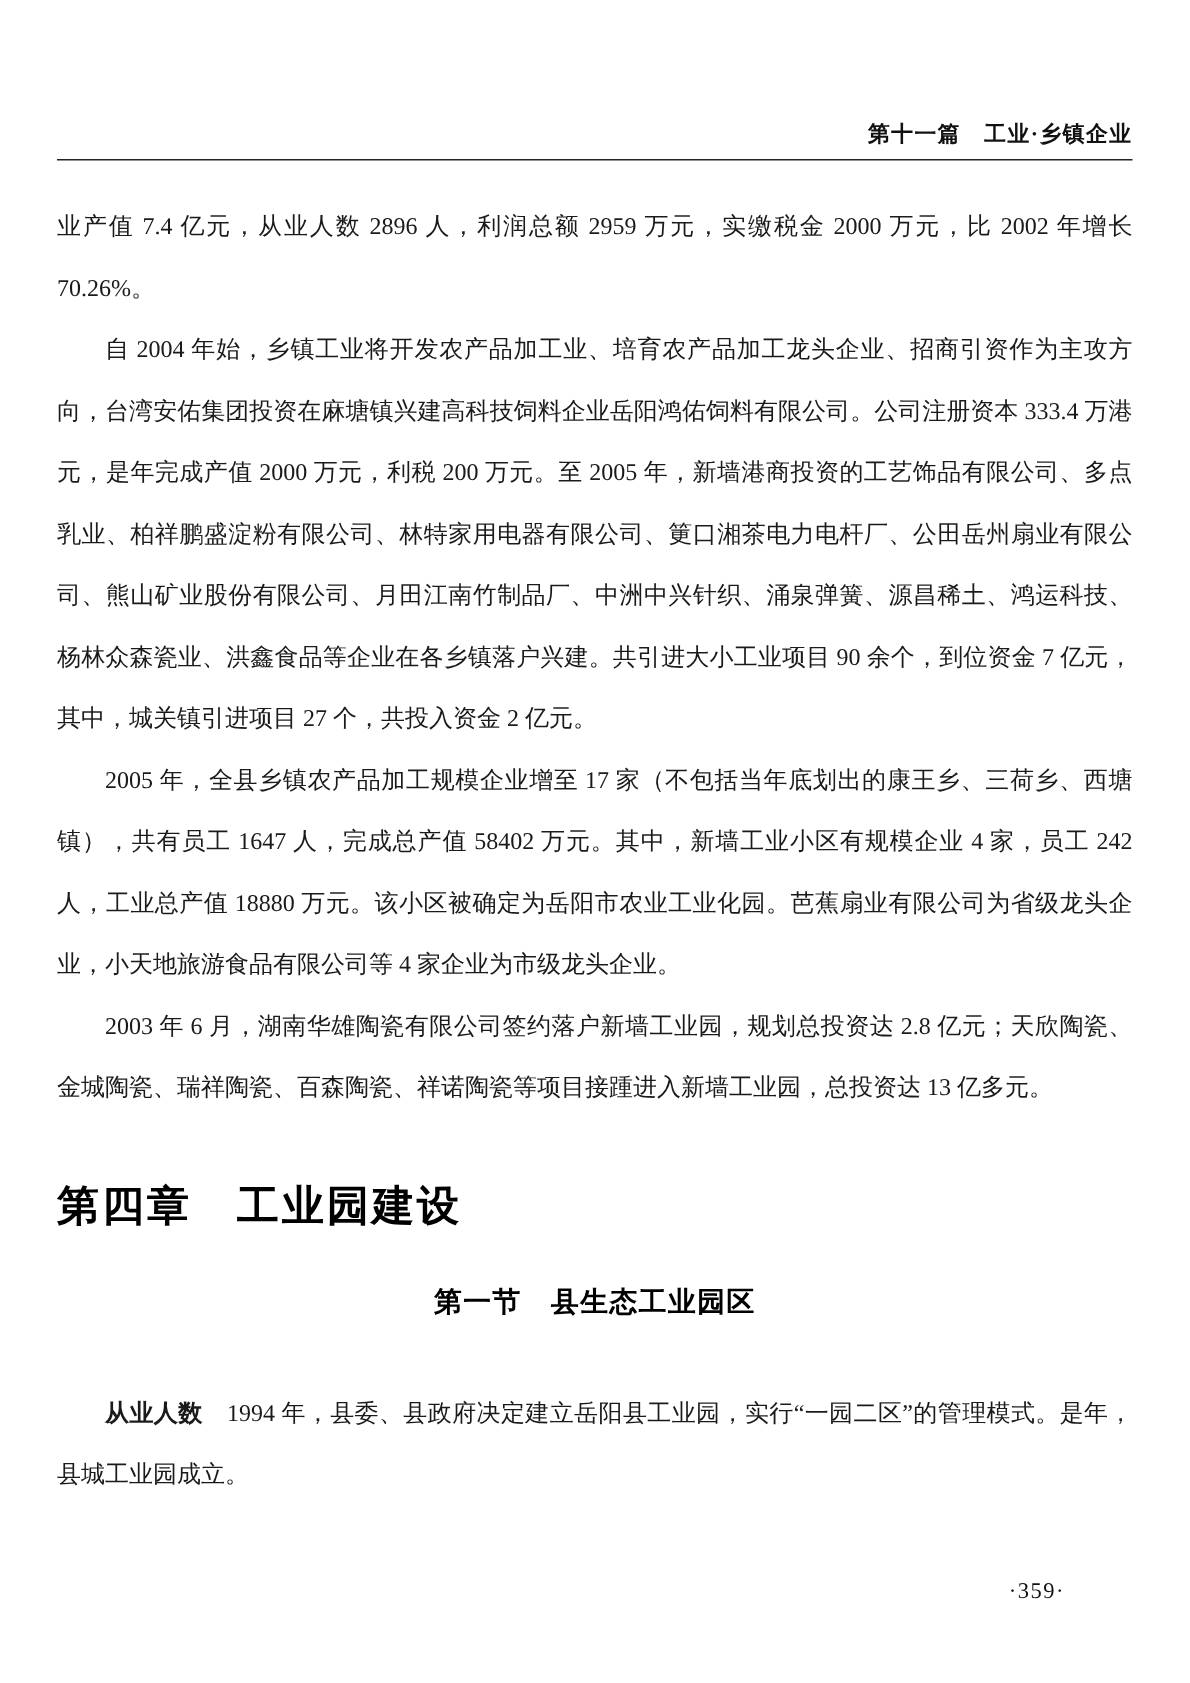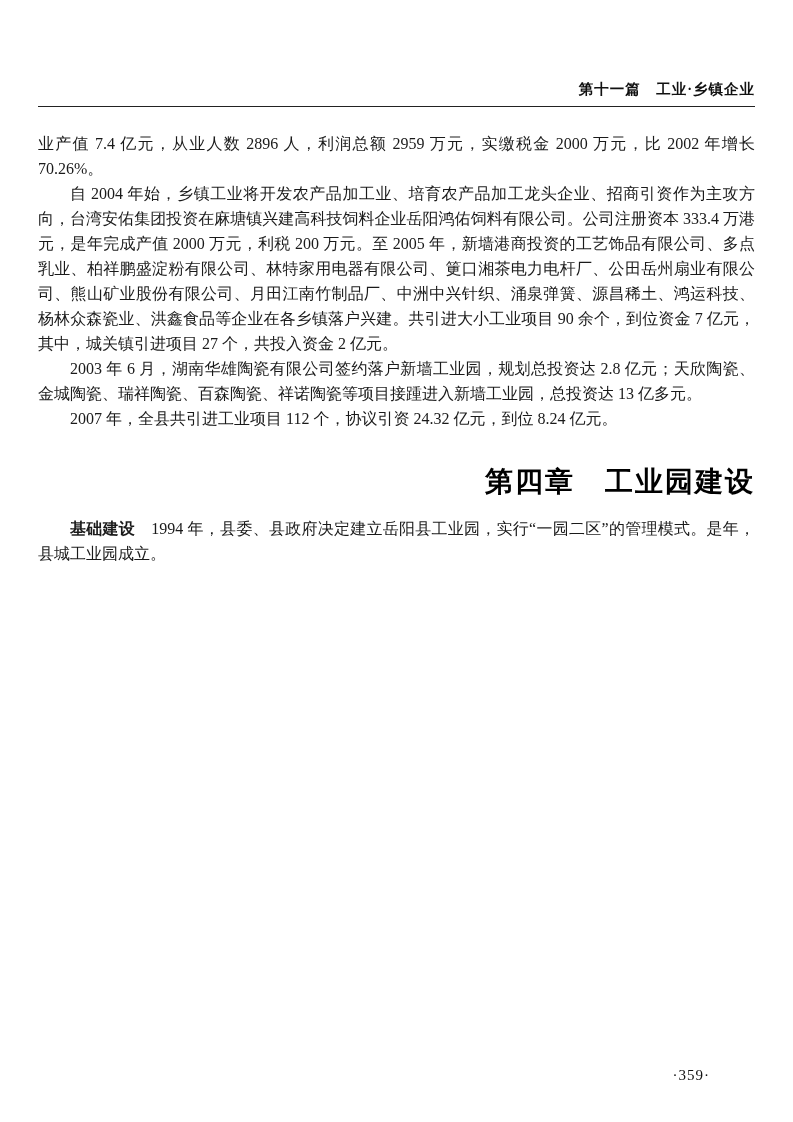--- a/index.html
+++ b/index.html
@@ -28,56 +28,56 @@
     color: #111;
   }
   .header-rule {
     margin-top: 7px;
     border-top: 1.2px solid #222;
     height: 0;
   }
   .body-text {
     margin-top: 24px;
     font-size: 16px;
-    line-height: 25px;
+    line-height: 41px;
     text-align: justify;
   }
   .para {
     margin: 0;
     text-indent: 2em;
   }
   .para.no-indent {
     text-indent: 0;
   }
   .para .lead {
     font-family: "Liberation Sans", "DejaVu Sans", sans-serif;
     font-weight: bold;
   }
   .chapter-title {
     margin: 38px 0 22px 0;
-    text-align: right;
+    text-align: left;
     font-size: 28px;
     font-weight: bold;
     letter-spacing: 2px;
     font-family: "Liberation Serif", "DejaVu Serif", serif;
     color: #000;
   }
   .section-title {
     margin: 22px 0 34px 0;
     text-align: center;
     font-size: 18.5px;
     font-weight: bold;
     letter-spacing: 1px;
     font-family: "Liberation Sans", "DejaVu Sans", sans-serif;
     color: #000;
   }
   .page-footer {
     position: absolute;
     right: 83px;
-    bottom: 42px;
+    bottom: 56px;
     font-size: 15px;
     color: #111;
     letter-spacing: 1px;
   }
 </style>
 </head>
 <body>
 
 <div class="page">
 
@@ -86,30 +86,31 @@
   </div>
 
   <div class="header-rule"></div>
 
   <div class="body-text">
 
     <p class="para no-indent">业产值 7.4 亿元，从业人数 2896 人，利润总额 2959 万元，实缴税金 2000 万元，比 2002 年增长 70.26%。</p>
 
     <p class="para">自 2004 年始，乡镇工业将开发农产品加工业、培育农产品加工龙头企业、招商引资作为主攻方向，台湾安佑集团投资在麻塘镇兴建高科技饲料企业岳阳鸿佑饲料有限公司。公司注册资本 333.4 万港元，是年完成产值 2000 万元，利税 200 万元。至 2005 年，新墙港商投资的工艺饰品有限公司、多点乳业、柏祥鹏盛淀粉有限公司、林特家用电器有限公司、筻口湘茶电力电杆厂、公田岳州扇业有限公司、熊山矿业股份有限公司、月田江南竹制品厂、中洲中兴针织、涌泉弹簧、源昌稀土、鸿运科技、杨林众森瓷业、洪鑫食品等企业在各乡镇落户兴建。共引进大小工业项目 90 余个，到位资金 7 亿元，其中，城关镇引进项目 27 个，共投入资金 2 亿元。</p>
 
+    <p class="para">2005 年，全县乡镇农产品加工规模企业增至 17 家（不包括当年底划出的康王乡、三荷乡、西塘镇），共有员工 1647 人，完成总产值 58402 万元。其中，新墙工业小区有规模企业 4 家，员工 242 人，工业总产值 18880 万元。该小区被确定为岳阳市农业工业化园。芭蕉扇业有限公司为省级龙头企业，小天地旅游食品有限公司等 4 家企业为市级龙头企业。</p>
 
     <p class="para">2003 年 6 月，湖南华雄陶瓷有限公司签约落户新墙工业园，规划总投资达 2.8 亿元；天欣陶瓷、金城陶瓷、瑞祥陶瓷、百森陶瓷、祥诺陶瓷等项目接踵进入新墙工业园，总投资达 13 亿多元。</p>
 
 
-    <p class="para">2007 年，全县共引进工业项目 112 个，协议引资 24.32 亿元，到位 8.24 亿元。</p>
 
     <h1 class="chapter-title">第四章　工业园建设</h1>
 
+    <h2 class="section-title">第一节　县生态工业园区</h2>
 
-    <p class="para"><span class="lead">基础建设</span><span>　1994 年，县委、县政府决定建立岳阳县工业园，实行“一园二区”的管理模式。是年，县城工业园成立。</span></p>
+    <p class="para"><span class="lead">从业人数</span><span>　1994 年，县委、县政府决定建立岳阳县工业园，实行“一园二区”的管理模式。是年，县城工业园成立。</span></p>
 
 
   </div>
 
   <div class="page-footer">
     <span>·359·</span>
   </div>
 
 </div>
 

